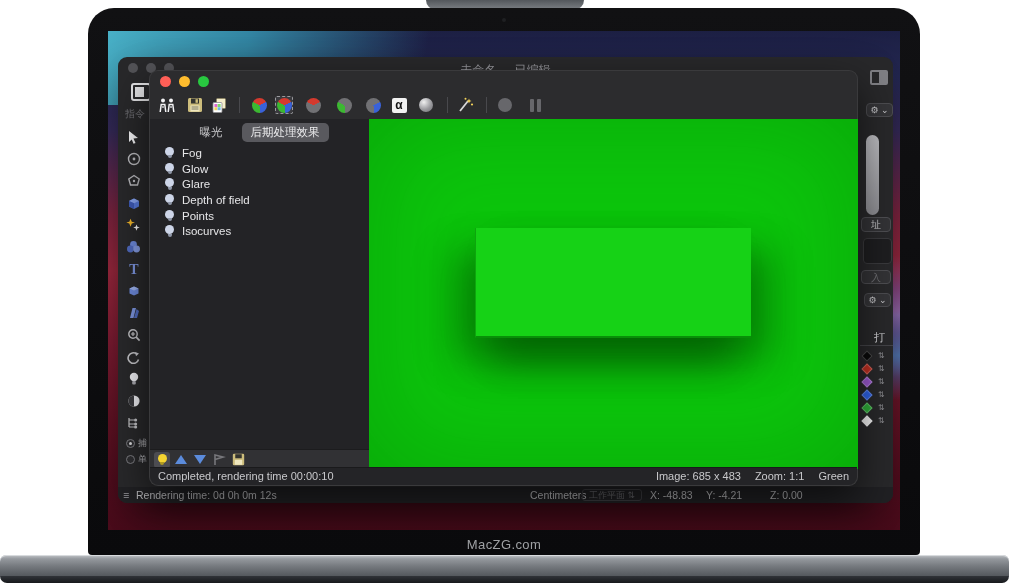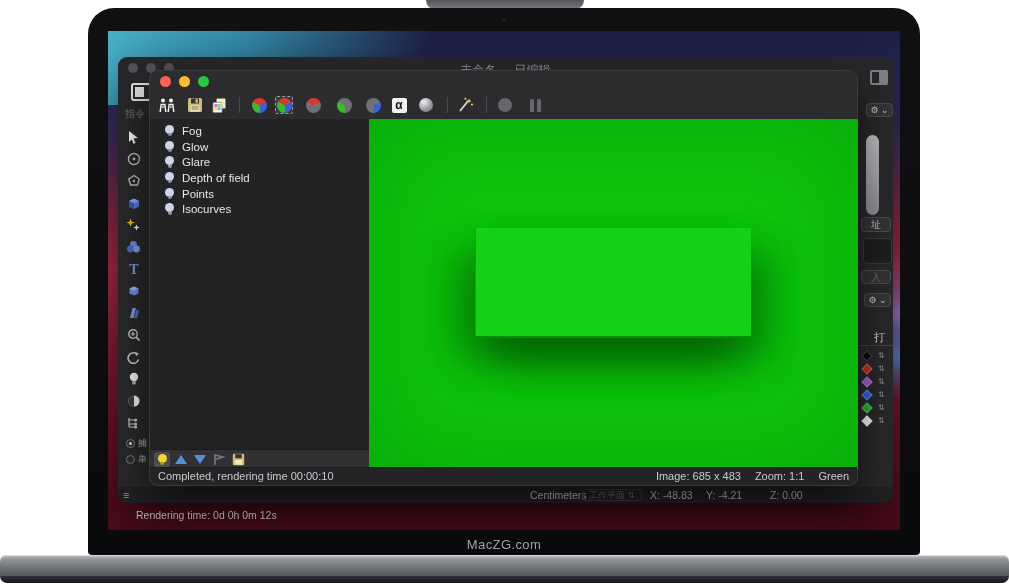--- a/index.html
+++ b/index.html
@@ -69,21 +69,21 @@
   .rm-print-sep { position:absolute; left:742px; top:288px; width:33px; height:1px; background:#444448; }
   .layer-rows { position:absolute; left:745px; top:294px; display:flex; flex-direction:column; gap:4px; }
   .layer-row { display:flex; align-items:center; gap:7px; height:9px; }
   .diamond { width:8px; height:8px; transform:rotate(45deg); border:1px solid rgba(255,255,255,.25); }
   .stepper { color:#8d8d92; font-size:8px; line-height:8px; }
 
   
   .rm-status { position:absolute; left:0; right:0; bottom:0; height:16px; background:#202023;
                border-radius:0 0 9px 9px; color:#b9b9bc; font-size:10.5px; line-height:16px; }
   .rm-status .menu { position:absolute; left:5px; top:0; color:#9a9a9e; }
-  .rm-status .rt { position:absolute; left:18px; top:0;margin-top:20px; }
+  .rm-status .rt { position:absolute; left:18px; top:0; }
   .rm-status .units { position:absolute; left:412px; top:0; }
   .cplane-btn { position:absolute; left:464px; top:2px; width:60px; height:12px; border:1px solid #3d3d41;
                 border-radius:3px; color:#646468; font-size:9px; line-height:10px; text-align:center; }
   .rm-status .cx { position:absolute; left:532px; top:0; }
   .rm-status .cy { position:absolute; left:588px; top:0; }
   .rm-status .cz { position:absolute; left:652px; top:0; }
 
   
   .render-win { left:41px; top:39px; width:709px; height:416px; background:#2c2c2e;
                 border:1px solid rgba(255,255,255,.07); box-shadow:0 16px 40px rgba(0,0,0,.6); }
@@ -392,20 +392,24 @@
             </span>
           <span class="tb" style="left:376px;">
               <span class="pause-bars">
                 <span></span>
                 <span></span>
               </span>
             </span>
         </div>
 
         <div class="rw-panel">
+          <div class="rw-tabs">
+            <span class="rw-tab">曝光</span>
+            <span class="rw-tab active">后期处理效果</span>
+          </div>
           <div class="fx-list">
             <div class="fx-row">
                 <span class="bulb">
                   <span class="head"></span>
                   <span class="foot"></span>
                 </span>
                 <span>Fog</span>
               </div>
             <div class="fx-row">
                 <span class="bulb">

